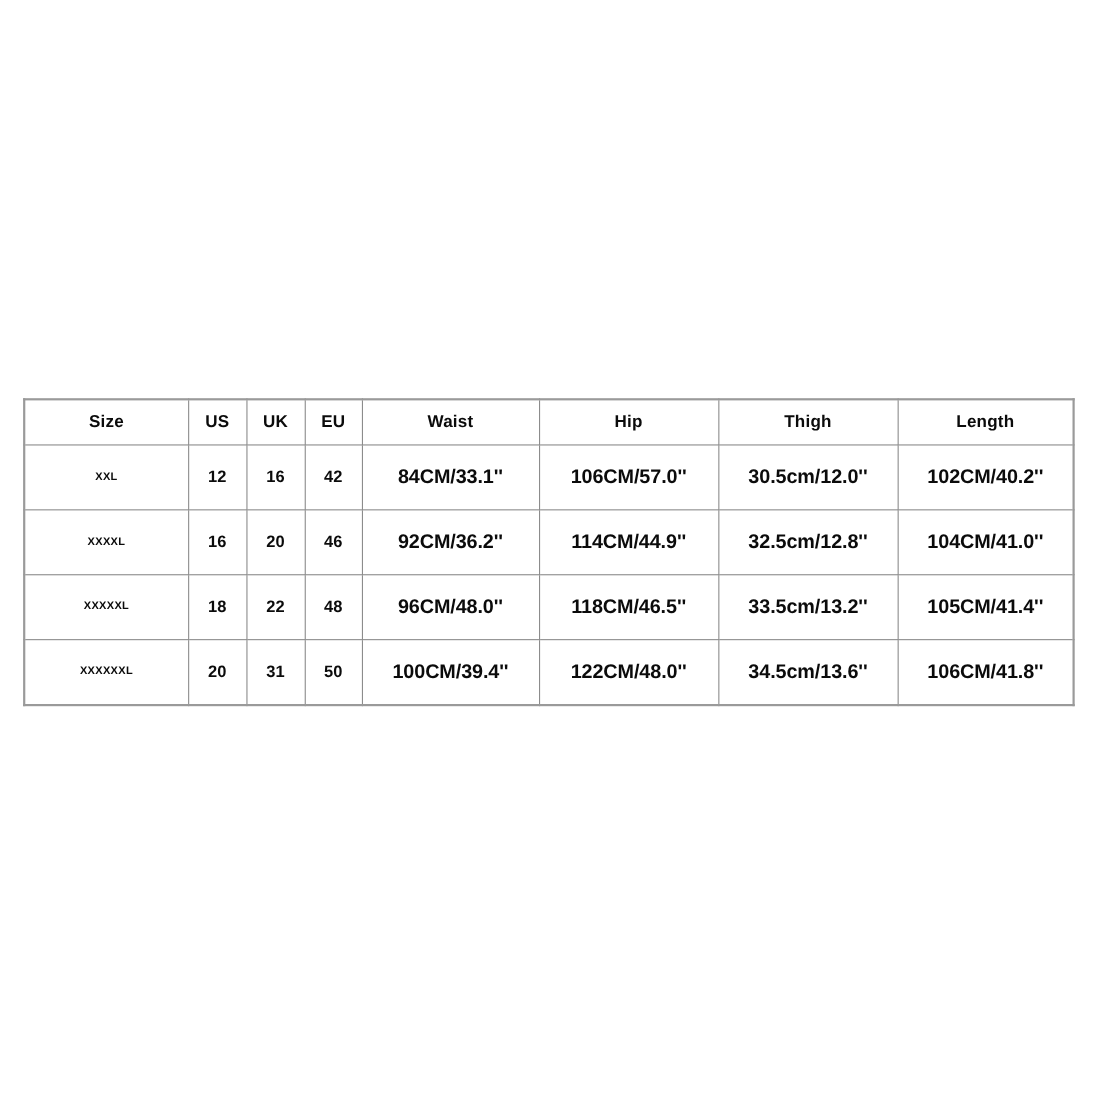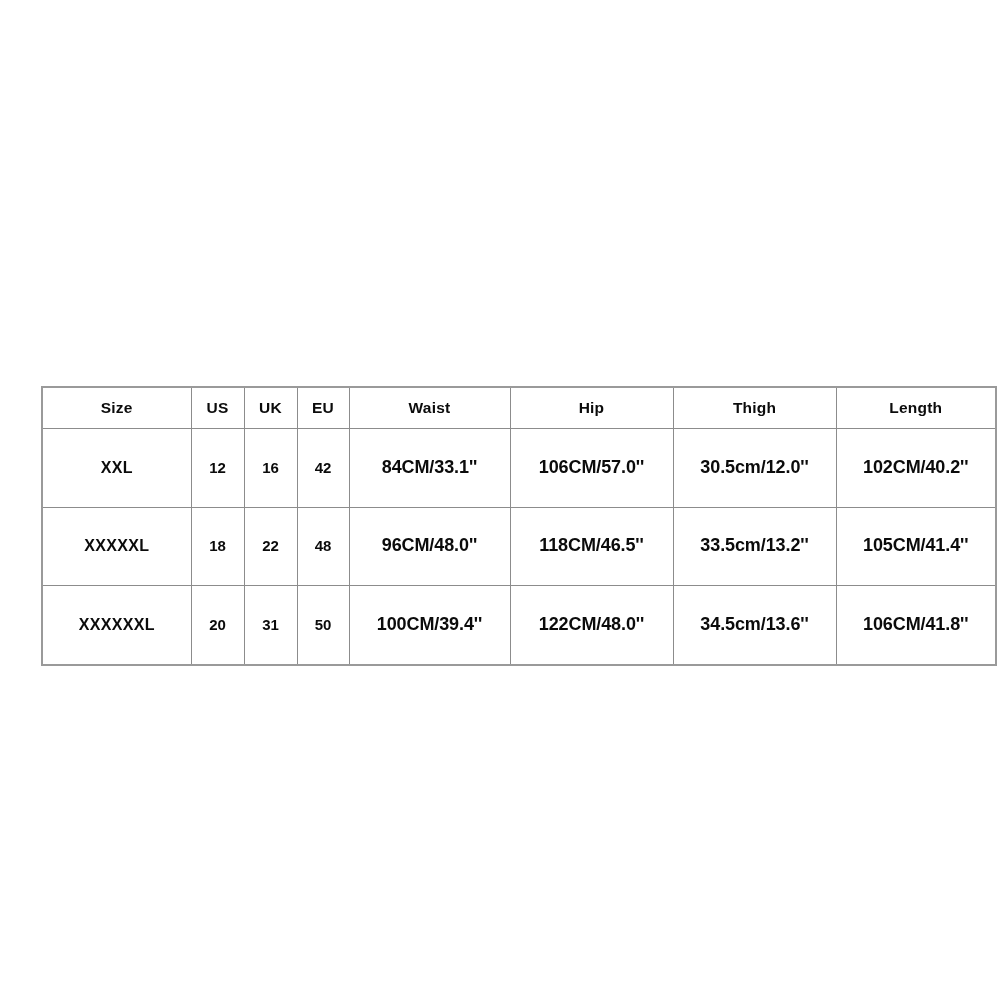--- a/index.html
+++ b/index.html
@@ -11,24 +11,23 @@
     width: 1000px;
     height: 1000px;
     font-family: "Liberation Sans", sans-serif;
     position: relative;
     overflow: hidden;
   }
 
   #size-chart-wrap {
     position: absolute;
     left: 21px;
-    top: 386px;
+    top: 362px;
     width: 954px;
     height: 280px;
-    margin-left: 20px;
   }
 
   table.size-chart {
     width: 954px;
     height: 280px;
     border-collapse: collapse;
     table-layout: fixed;
     background: #ffffff;
     border: 2px solid #9a9a9a;
   }
@@ -60,21 +59,21 @@
     font-size: 15.5px;
     letter-spacing: 0.2px;
   }
   table.size-chart tbody td {
     height: 40px;
     font-size: 15px;
   }
 
   
   table.size-chart tbody td.size-cell {
-    font-size: 16px;
+    font-size: 10px;
     letter-spacing: 0.3px;
   }
   table.size-chart tbody td.num-cell {
     font-size: 15px;
   }
   table.size-chart tbody td.meas-cell {
     font-size: 18px;
     letter-spacing: -0.1px;
   }
 </style>
@@ -110,20 +109,30 @@
         <td class="size-cell">XXL</td>
         <td class="num-cell">12</td>
         <td class="num-cell">16</td>
         <td class="num-cell">42</td>
         <td class="meas-cell">84CM/33.1''</td>
         <td class="meas-cell">106CM/57.0''</td>
         <td class="meas-cell">30.5cm/12.0''</td>
         <td class="meas-cell">102CM/40.2''</td>
       </tr>
       <tr>
+        <td class="size-cell">XXXXL</td>
+        <td class="num-cell">16</td>
+        <td class="num-cell">20</td>
+        <td class="num-cell">46</td>
+        <td class="meas-cell">92CM/36.2''</td>
+        <td class="meas-cell">114CM/44.9''</td>
+        <td class="meas-cell">32.5cm/12.8''</td>
+        <td class="meas-cell">104CM/41.0''</td>
+      </tr>
+      <tr>
         <td class="size-cell">XXXXXL</td>
         <td class="num-cell">18</td>
         <td class="num-cell">22</td>
         <td class="num-cell">48</td>
         <td class="meas-cell">96CM/48.0''</td>
         <td class="meas-cell">118CM/46.5''</td>
         <td class="meas-cell">33.5cm/13.2''</td>
         <td class="meas-cell">105CM/41.4''</td>
       </tr>
       <tr>

